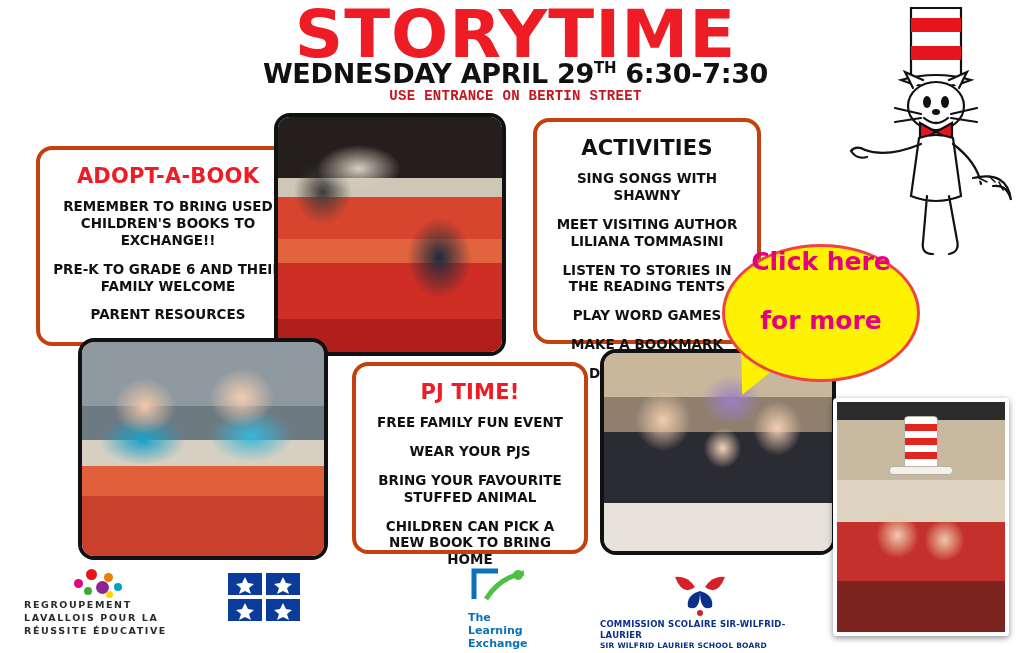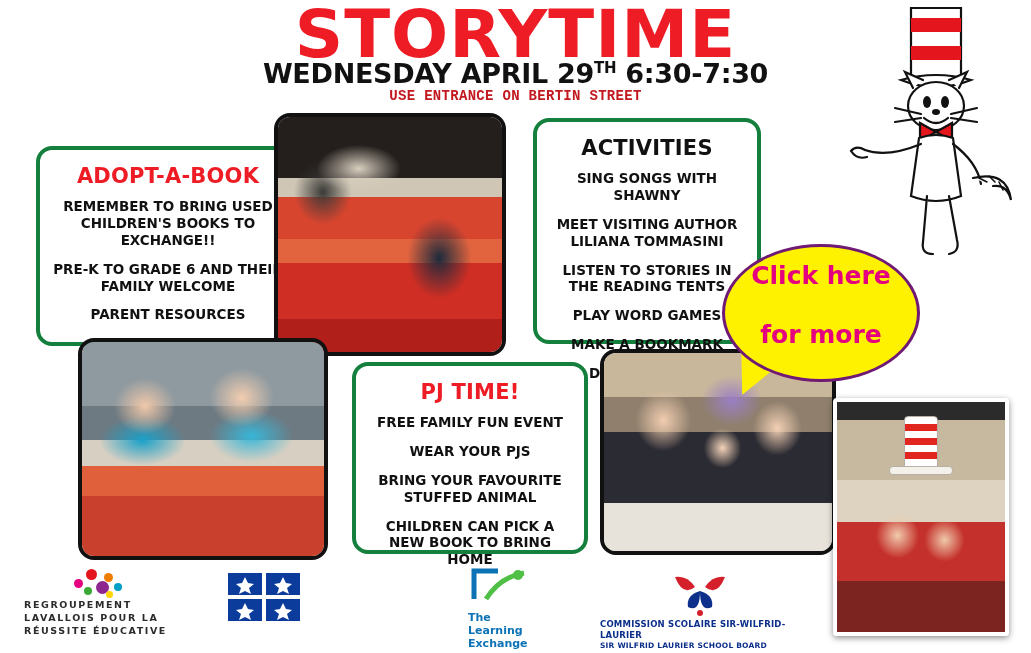--- a/index.html
+++ b/index.html
@@ -45,21 +45,21 @@
     font-weight: bold;
     color: #c2181f;
     font-family: Liberation Mono, monospace;
     letter-spacing: 0.3px;
   }
 
   
   .panel {
     position: absolute;
     background: #ffffff;
-    border: 4px solid #15803d;
+    border: 4px solid #c2410c;
     border-radius: 16px;
     padding: 10px 12px;
     text-align: center;
   }
   .panel h2 {
     margin: 4px 0 10px 0;
     font-size: 21px;
     font-weight: bold;
     color: #ee1c25;
     font-family: "DejaVu Sans", sans-serif;
@@ -146,23 +146,23 @@
   #cat-figure {
     position: absolute; right: 8px; top: 2px; width: 230px; height: 300px;
   }
 
   
   #click-bubble {
     position: absolute;
     left: 722px; top: 244px;
     width: 198px; height: 138px;
     background: #fff200;
-    border: 3px solid #701a75;
+    border: 3px solid #ef4444;
     border-radius: 50%;
-    display: flex; align-items: flex-end; justify-content: center;
+    display: flex; align-items: flex-start; justify-content: center;
     text-align: center;
   }
   #click-bubble span {
     display: block;
     font-size: 25px;
     font-weight: bold;
     line-height: 1.18;
     color: #e4007f;
     font-family: "DejaVu Sans", sans-serif;
   }

